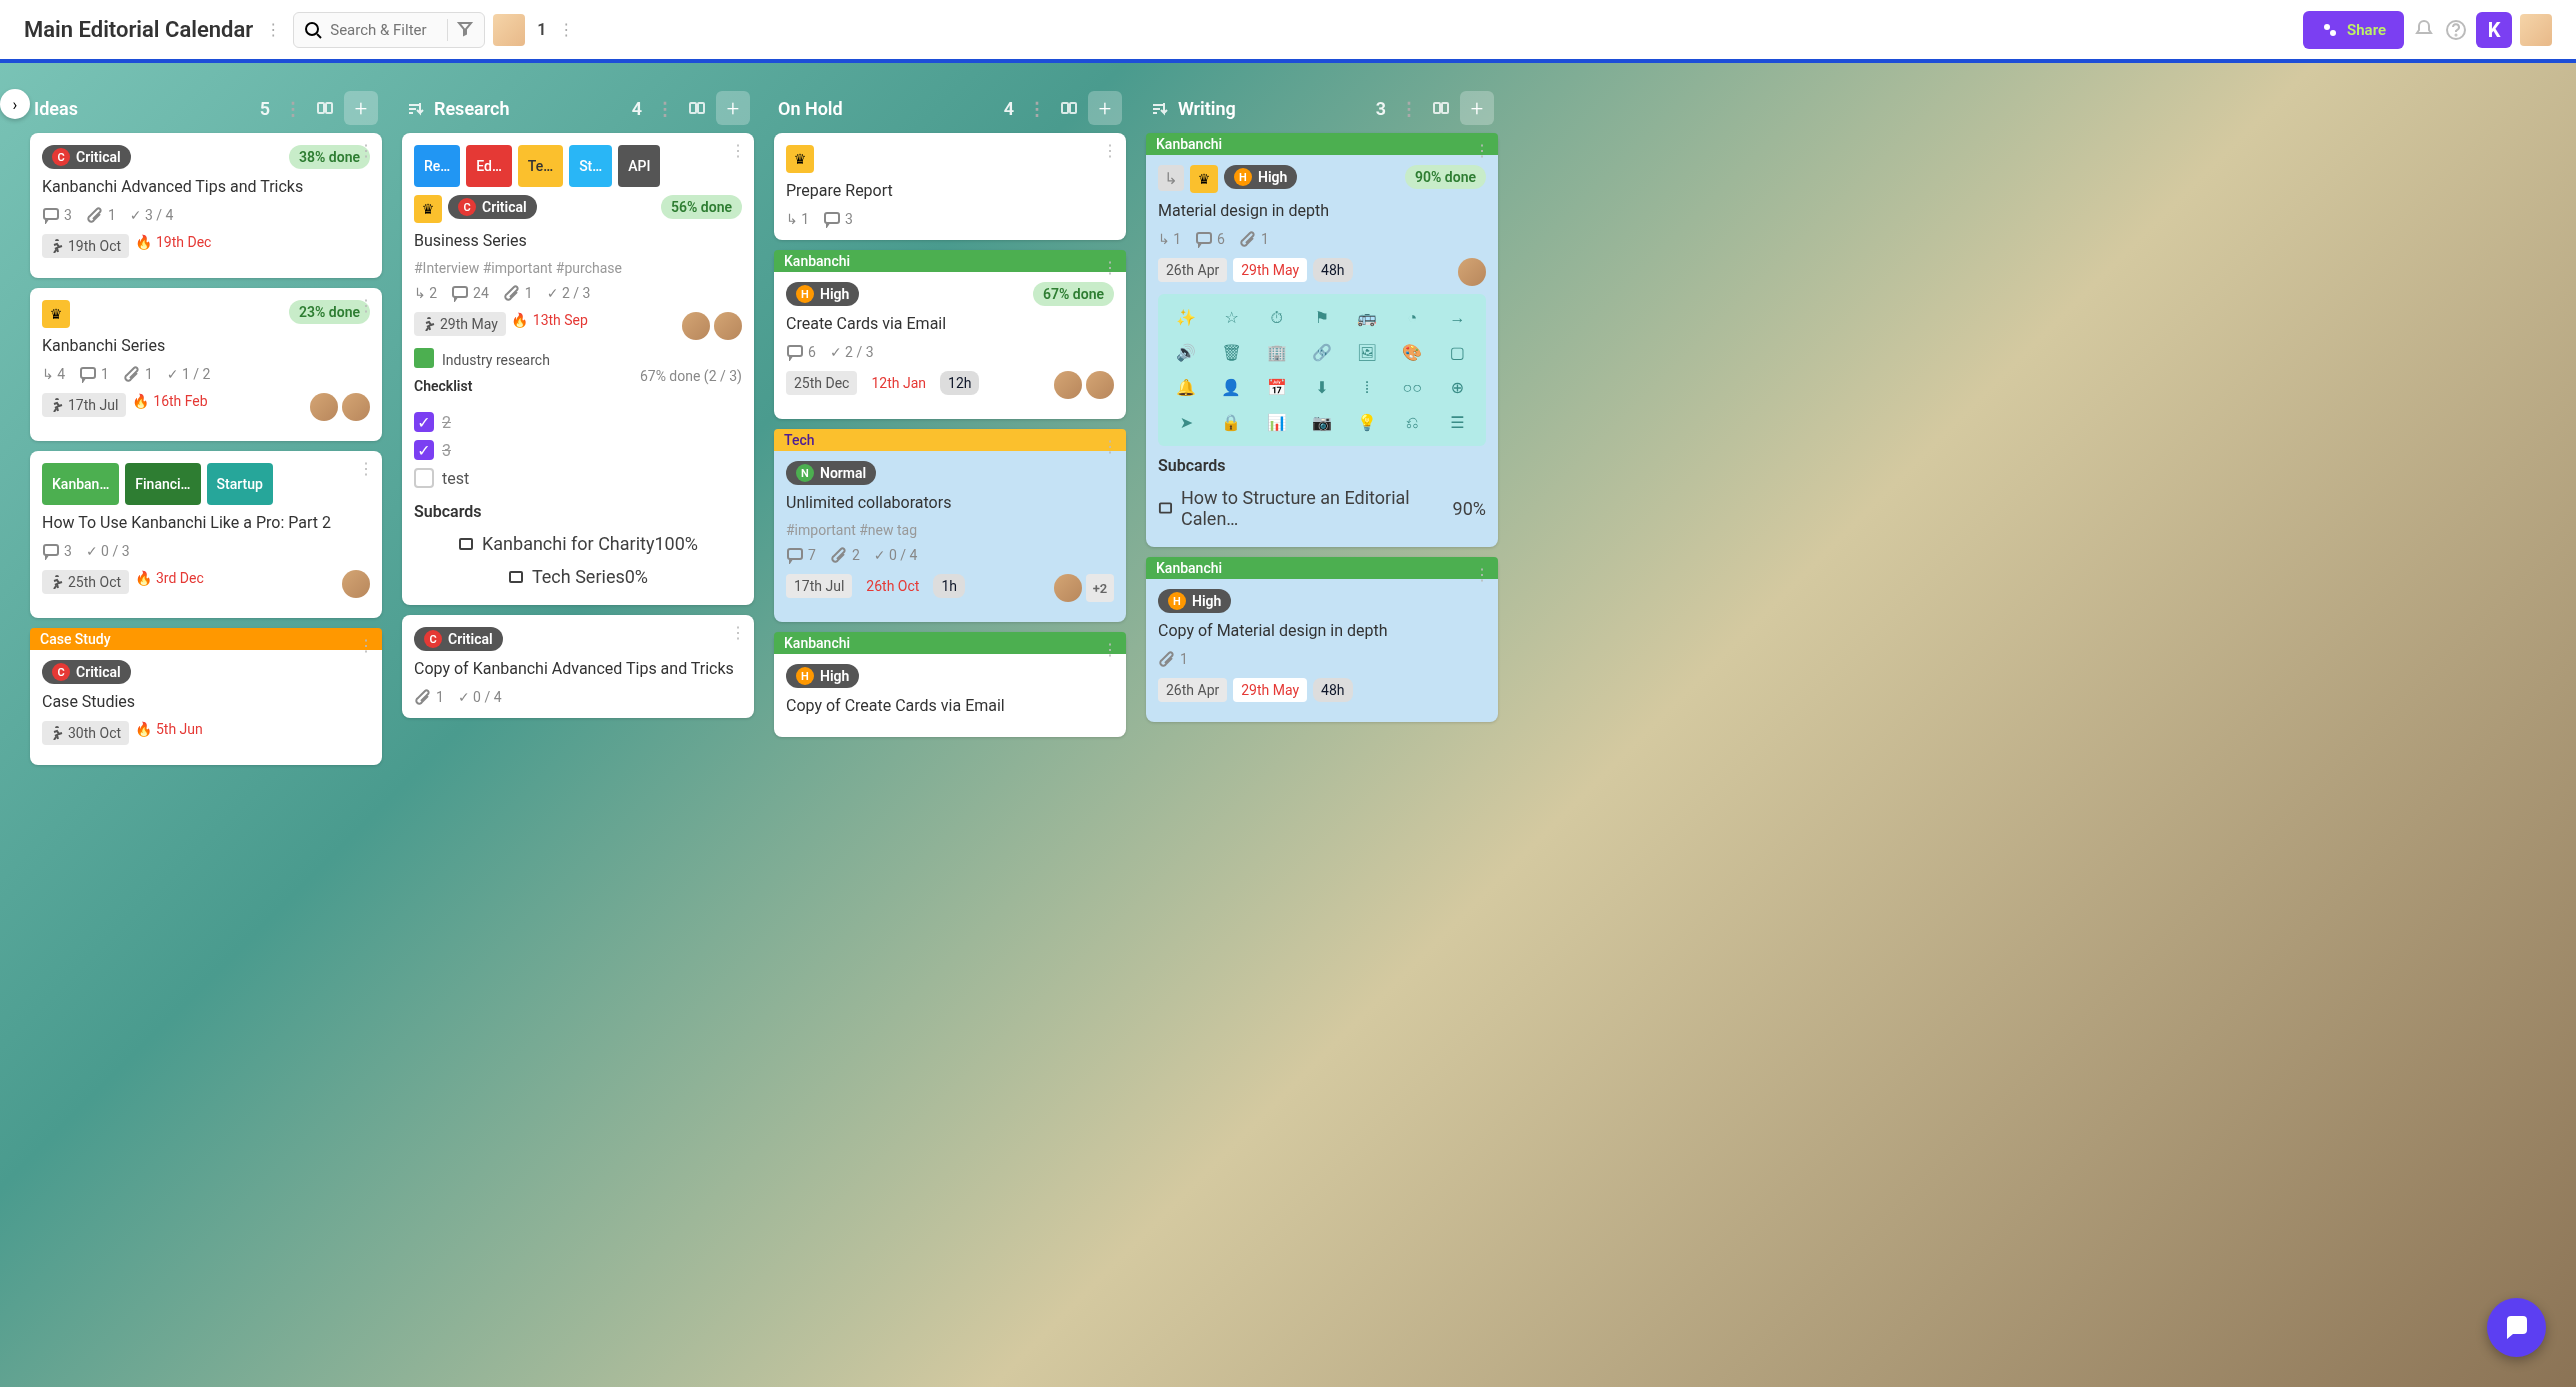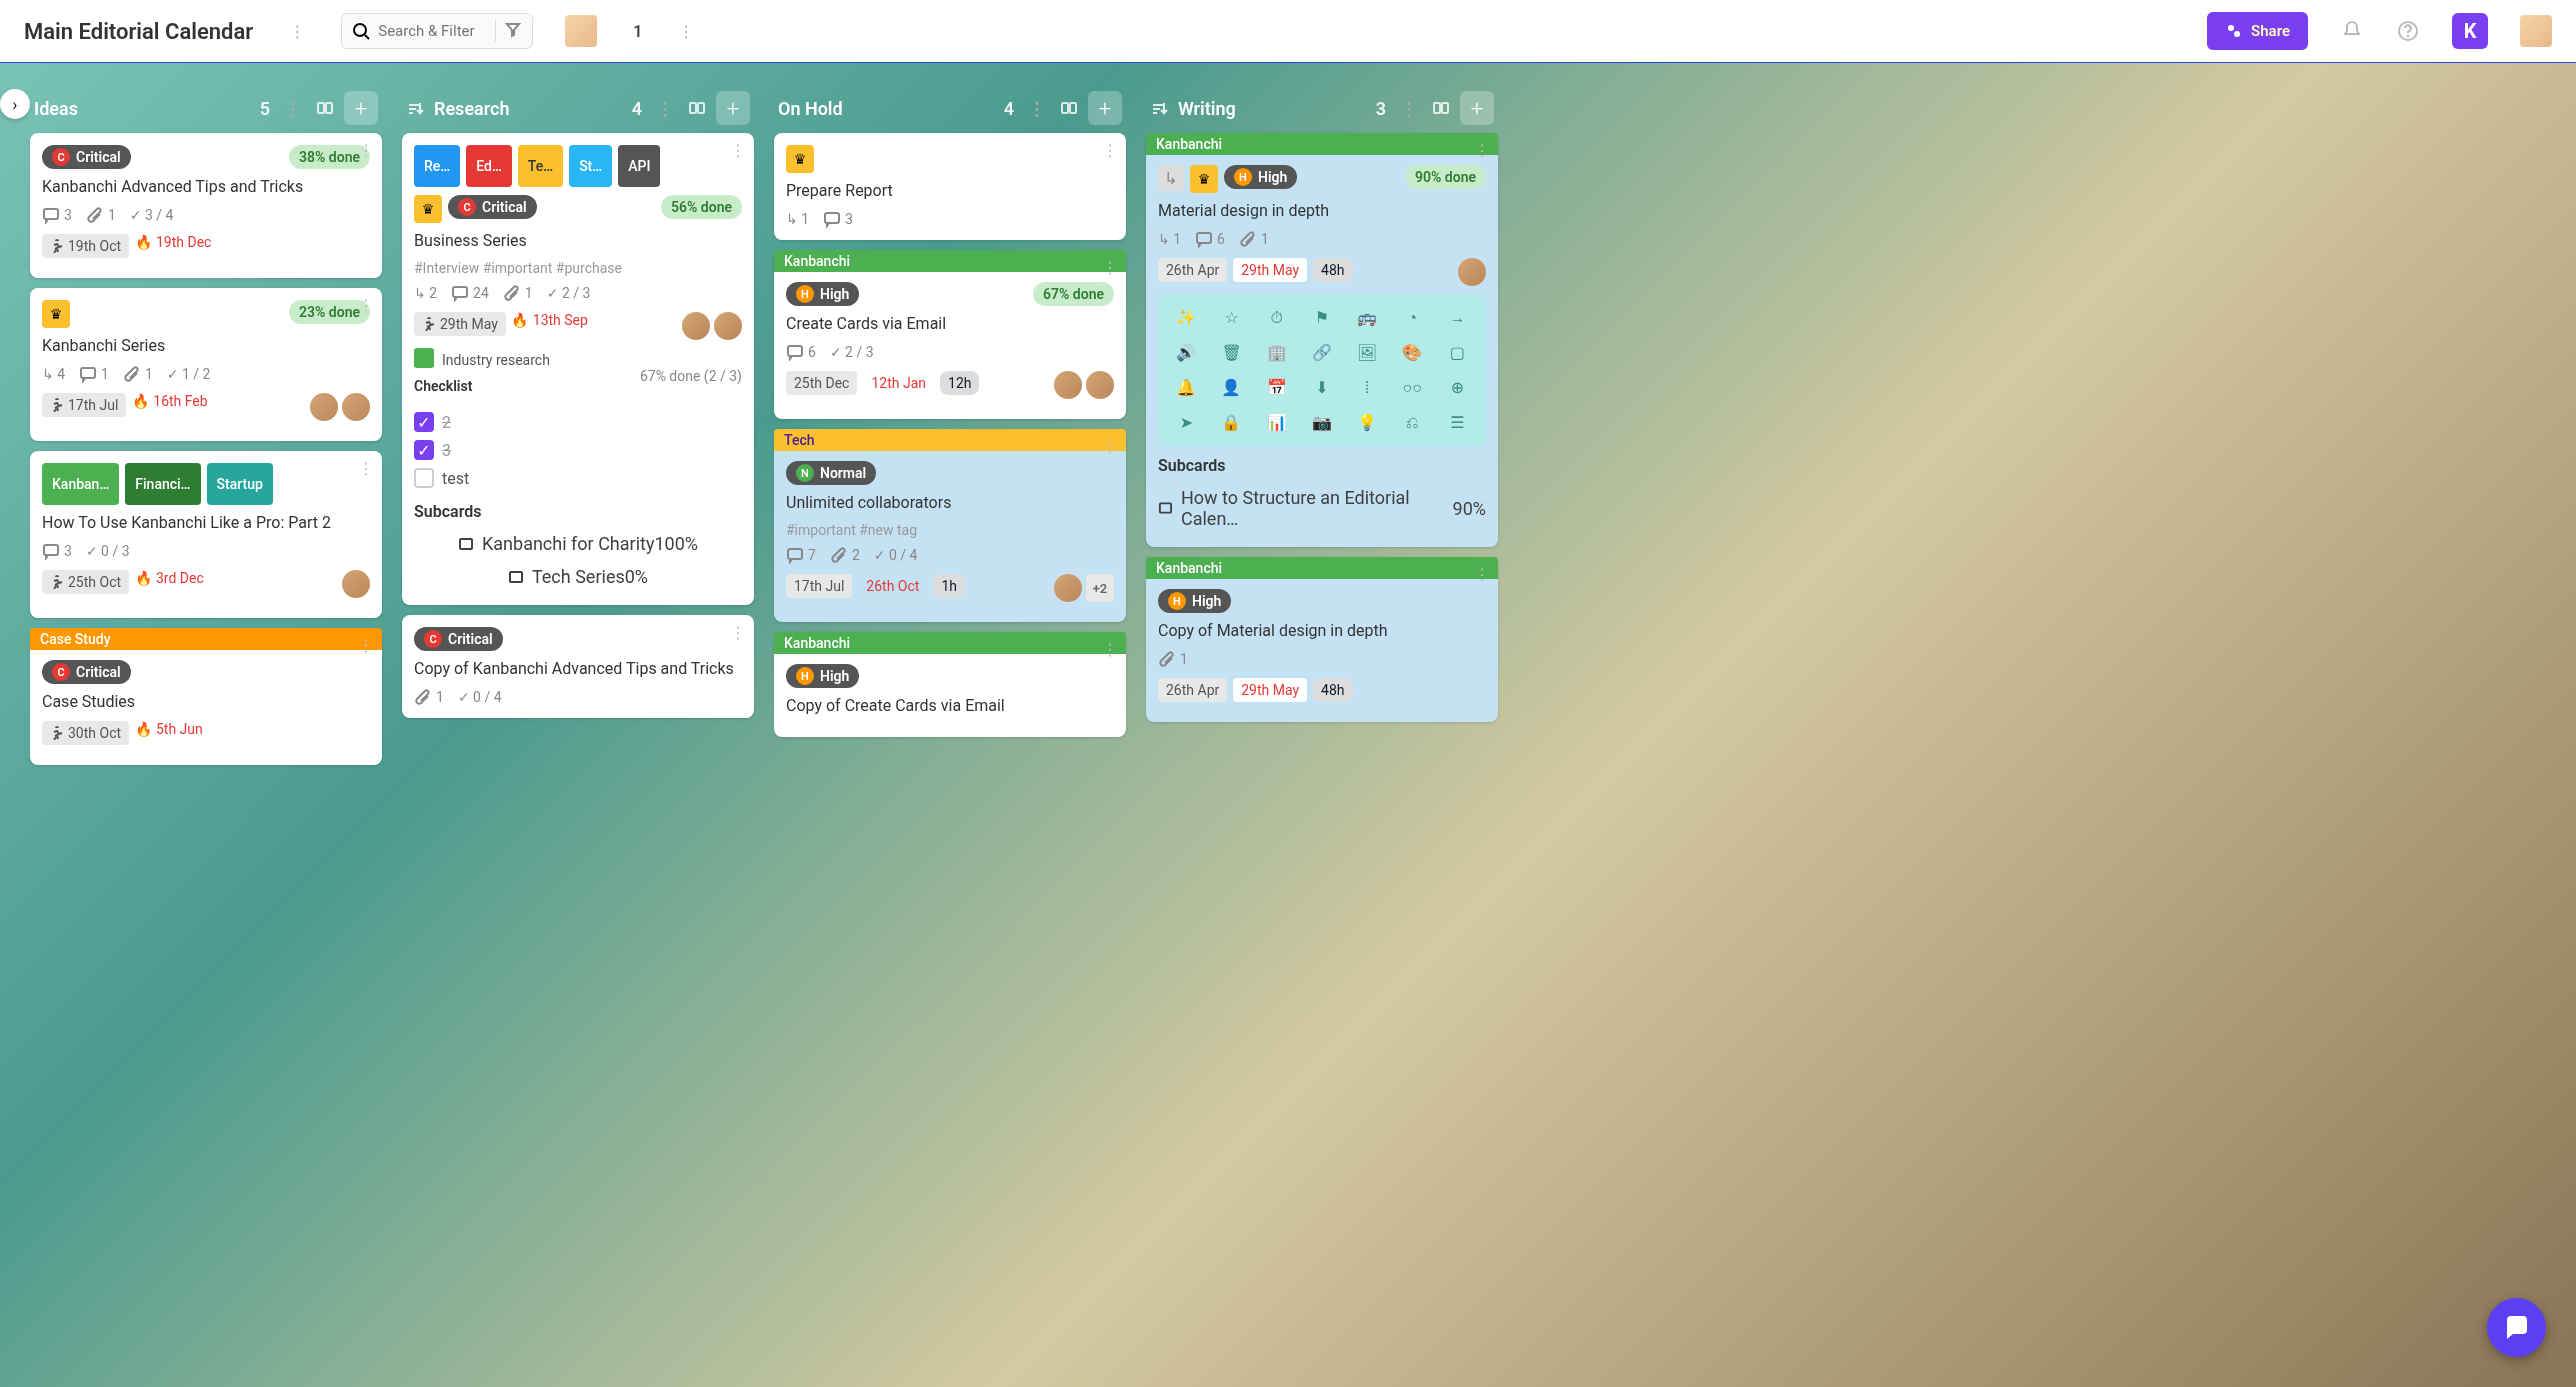--- a/index.html
+++ b/index.html
@@ -1,26 +1,26 @@
 <!DOCTYPE html>
 <html><head>
 <meta charset="utf-8">
 <style>
 *{box-sizing:border-box;margin:0;padding:0;font-family:-apple-system,BlinkMacSystemFont,"Segoe UI",Roboto,sans-serif}
 body{background:linear-gradient(135deg,#7cc5b8 0%,#4a9b8e 30%,#d4c9a0 60%,#8b7355 100%);min-height:100vh;overflow-x:auto}
-.header{background:#fff;height:63px;display:flex;align-items:center;padding:16px 24px;gap:32px;border-bottom:1px solid #1d4ed8}
+.header{background:#fff;height:63px;display:flex;align-items:center;padding:16px 24px;gap:8px;border-bottom:4px solid #1d4ed8}
 .board-title{font-size:22px;font-weight:600;color:#333}
 .dots{color:#aaa;cursor:pointer;padding:4px}
 .search-box{display:flex;align-items:center;border:1px solid #dcdcdc;border-radius:6px;padding:6px 10px;gap:8px;background:#fafafa}
 .search-box input{border:none;background:none;outline:none;font-size:15px;color:#888;width:109px}
 .filter-icon{border-left:1px solid #dcdcdc;padding-left:8px;color:#888}
 .avatar{width:32px;height:32px;border-radius:4px;background:linear-gradient(135deg,#f5d4a8,#e8b989);display:inline-block}
 .header-num{font-weight:600;color:#444;margin-left:4px}
 .spacer{flex:1}
-.share-btn{background:#7b3ff2;color:#fef9c3;border:none;border-radius:6px;padding:10px 18px;font-size:15px;font-weight:600;display:flex;align-items:center;gap:8px;cursor:pointer}
+.share-btn{background:#7b3ff2;color:#bef264;border:none;border-radius:6px;padding:10px 18px;font-size:15px;font-weight:600;display:flex;align-items:center;gap:8px;cursor:pointer}
 .hdr-icon{width:24px;height:24px;color:#bbb;cursor:pointer}
 .app-badge{width:36px;height:36px;background:#7b3ff2;border-radius:6px;color:#fff;display:flex;align-items:center;justify-content:center;font-weight:700;font-size:20px}
 .board{display:flex;gap:20px;padding:20px 30px;align-items:flex-start}
 .expand-btn{position:absolute;left:0;top:89px;width:30px;height:30px;background:#fff;border-radius:50%;display:flex;align-items:center;justify-content:center;box-shadow:0 2px 4px rgba(0,0,0,0.2);cursor:pointer;z-index:10}
 .col{width:352px;flex-shrink:0}
 .col-head{display:flex;align-items:center;gap:10px;padding:8px 4px;color:#fff;font-size:18px;font-weight:600}
 .col-head .count{margin-left:auto;color:#fff;opacity:.9}
 .col-head-icon{opacity:.85}
 .add-btn{width:34px;height:34px;border-radius:6px;background:rgba(255,255,255,0.25);display:flex;align-items:center;justify-content:center;cursor:pointer;font-size:22px;font-weight:300}
 .card{background:#fff;border-radius:8px;padding:12px;margin-bottom:10px;box-shadow:0 1px 3px rgba(0,0,0,0.15);position:relative}

